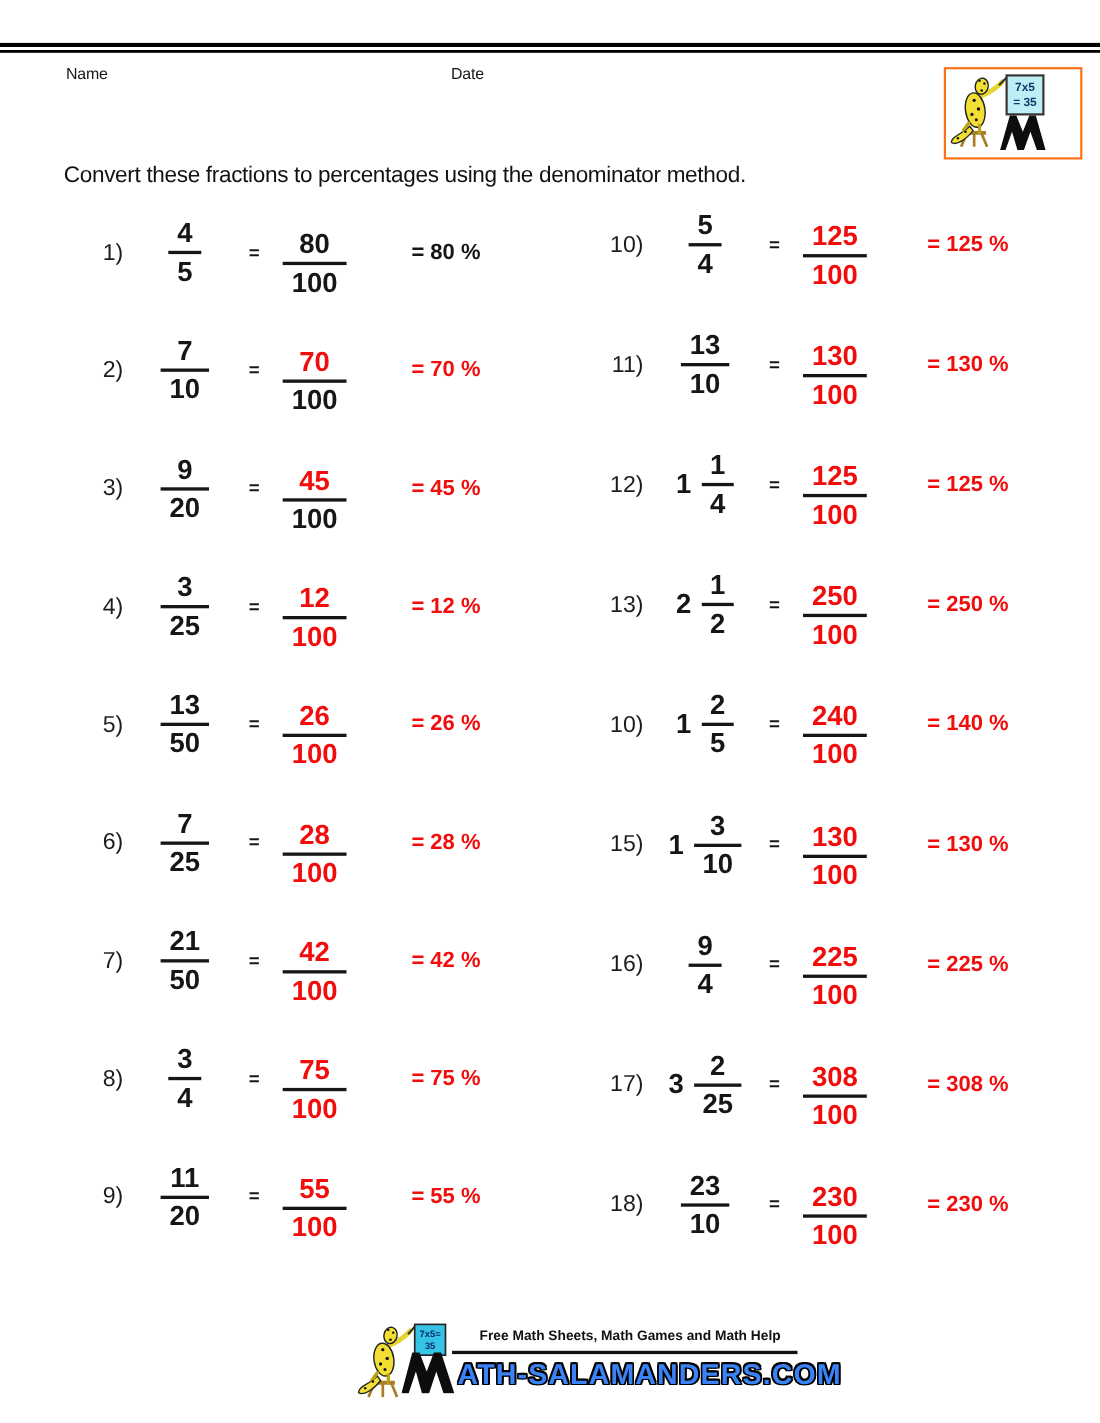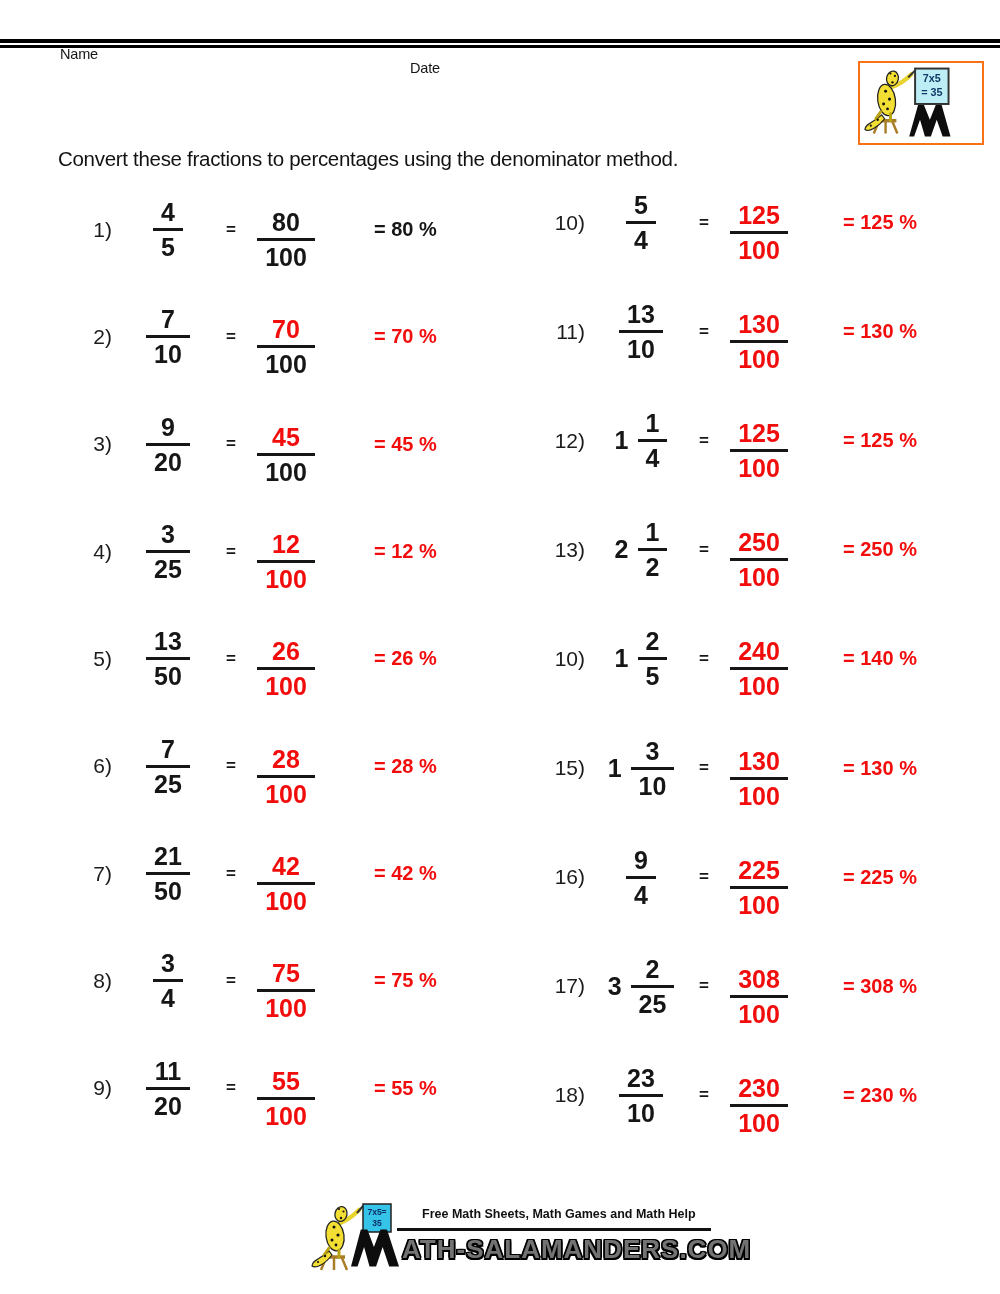--- a/index.html
+++ b/index.html
@@ -3,21 +3,21 @@
 <meta charset="utf-8">
 <style>
   html,body{margin:0;padding:0;background:#fff;}
   .page{position:relative;width:1000px;height:1294px;background:#fff;overflow:hidden;
         font-family:"Liberation Sans",sans-serif;color:var(--ink,#161616);}
 
   
   .top-rule{position:absolute;top:39px;left:0;width:1000px;height:9px;
     background:linear-gradient(to bottom,#000 0 4px,#fff 4px 6px,#000 6px 9px);}
 
-  .name-label{position:absolute;left:60px;top:46px;font-size:14.5px;letter-spacing:-0.2px;}
+  .name-label{position:absolute;left:60px;top:60px;font-size:14.5px;letter-spacing:-0.2px;}
   .date-label{position:absolute;left:410px;top:60px;font-size:14.5px;letter-spacing:-0.2px;}
 
   .badge{position:absolute;left:858px;top:61px;width:126px;height:84px;border:2px solid #f97316;
          background:#fff;box-sizing:border-box;}
   .badge svg{display:block;width:100%;height:100%;}
 
   .page-title{position:absolute;left:58px;top:100px;font-family:"Liberation Serif",serif;
       font-weight:700;font-size:30px;letter-spacing:0.2px;color:var(--blue,#3e6ca6);white-space:nowrap;}
   .instruction{position:absolute;left:58px;top:147px;font-size:20.5px;letter-spacing:-0.3px;
       color:#121212;white-space:nowrap;}
@@ -34,28 +34,28 @@
   .rs{width:96px;display:flex;justify-content:center;flex:none;margin-top:20px;}
   .frac{display:inline-flex;flex-direction:column;align-items:center;font-weight:700;
         font-size:25px;line-height:26px;color:#161616;}
   .fbar{align-self:stretch;height:3px;background:#161616;margin:3px 0;}
   .fnum,.fden{padding:0 8px;white-space:nowrap;}
   .ans{margin-left:40px;font-weight:700;font-size:20px;color:#161616;white-space:nowrap;}
   #col-right .ans{margin-left:36px;}
   .red{color:var(--red,#f20d0d);}
 
   
-  .footer{position:absolute;left:305px;top:1198px;width:420px;height:86px;}
+  .footer{position:absolute;left:319px;top:1198px;width:420px;height:86px;}
   .f-sala{position:absolute;left:0;top:2px;width:95px;height:74px;}
   .f-tag{position:absolute;left:117px;top:9px;font-weight:700;font-size:12.5px;
          letter-spacing:0;color:#111;white-space:nowrap;}
   .f-line{position:absolute;left:92px;top:30px;width:314px;height:3px;background:#111;}
   .f-m{position:absolute;left:46px;top:31px;width:48px;height:38px;}
   .f-site{position:absolute;left:97px;top:36px;font-weight:700;font-size:26px;letter-spacing:1px;
-      color:#737373;white-space:nowrap;
+      color:#3b82f6;white-space:nowrap;
       text-shadow:-1.5px -1.5px 0 #000,1.5px -1.5px 0 #000,-1.5px 1.5px 0 #000,1.5px 1.5px 0 #000,
                   -1.5px 0 0 #000,1.5px 0 0 #000,0 -1.5px 0 #000,0 1.5px 0 #000;}
 </style>
 </head>
 <body>
 
 <div class="page">
 
   <div class="top-rule"></div>
 

